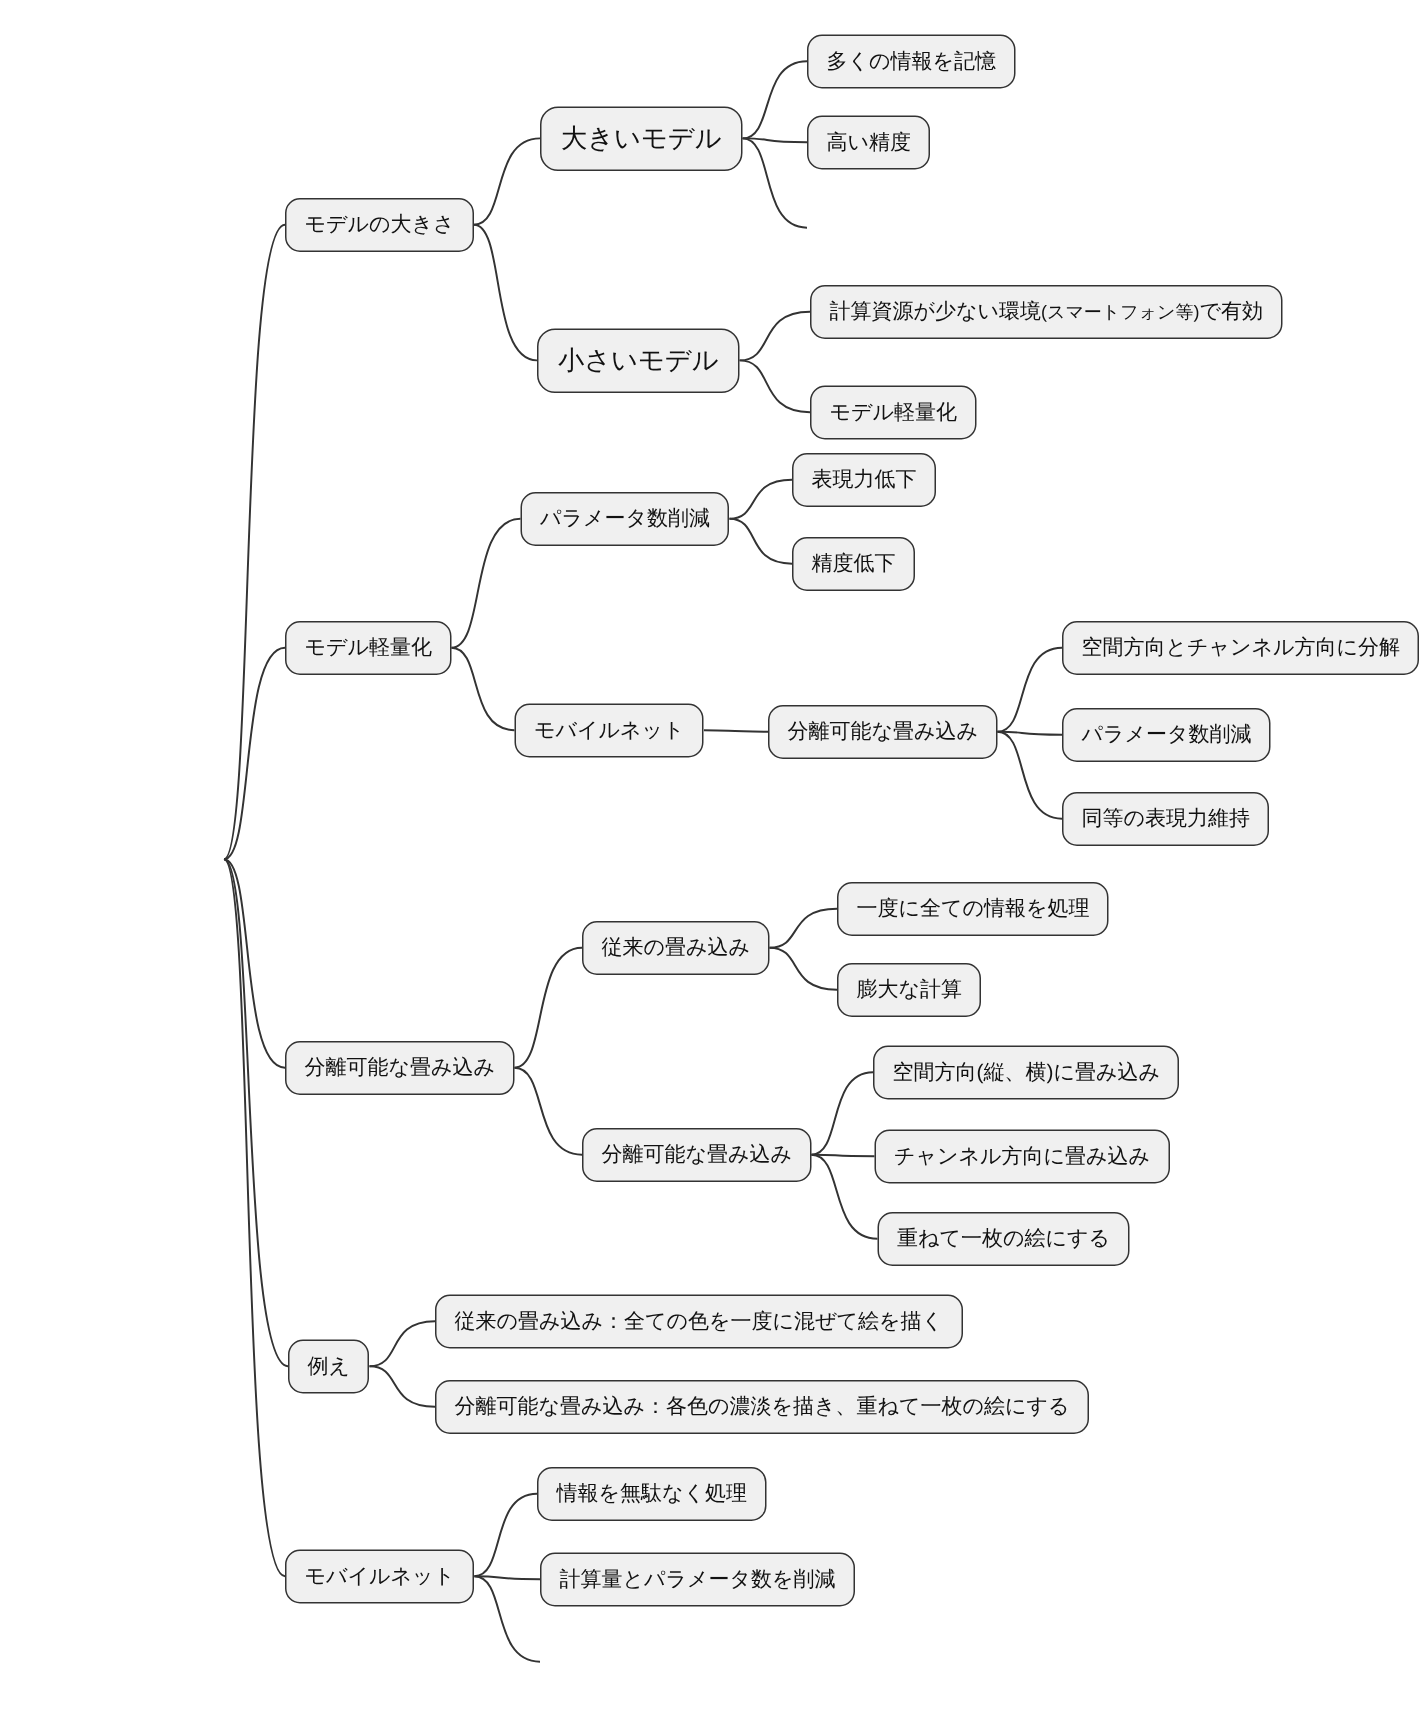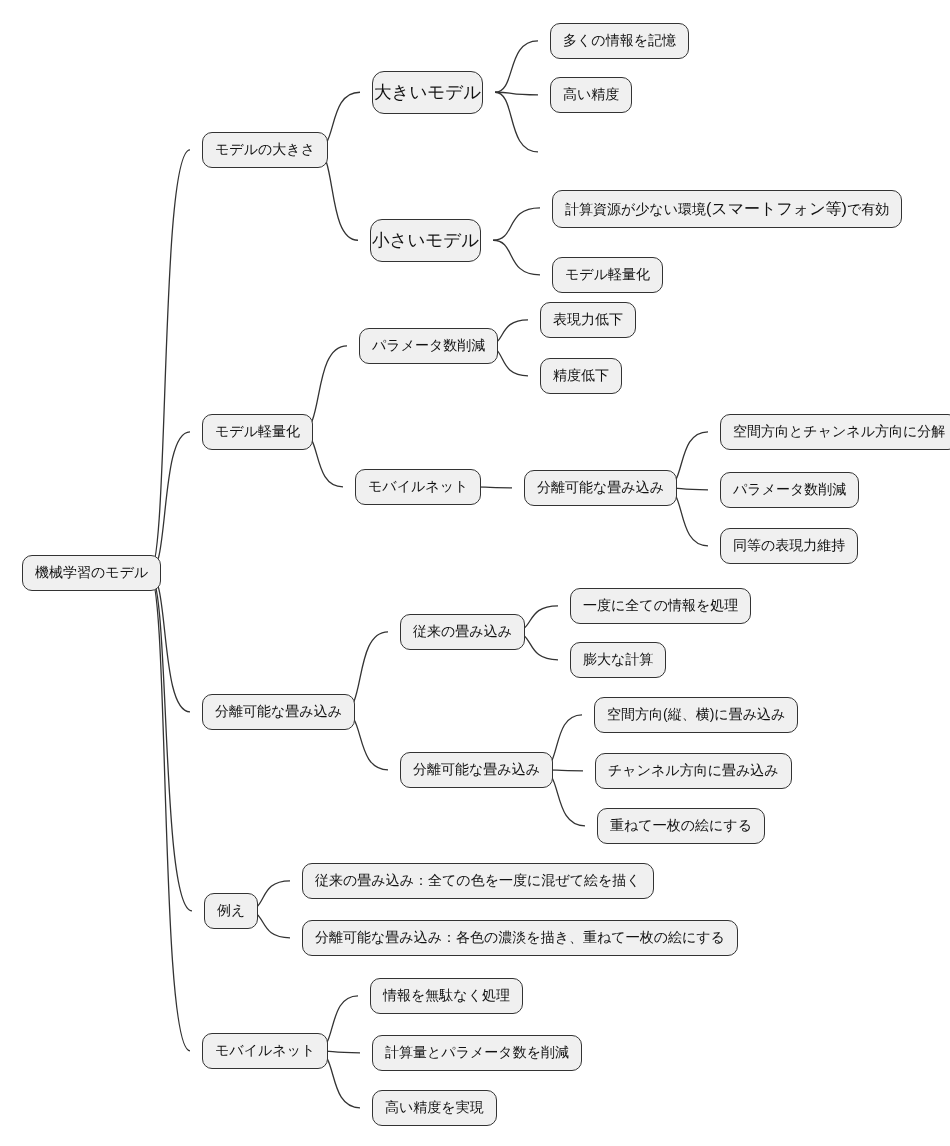--- a/index.html
+++ b/index.html
@@ -17,29 +17,28 @@
     box-sizing:border-box;
     background:#f0f0f0;
     border:1.5px solid #333333;
     border-radius:10px;
     padding:7px 12px;
     font-size:14px;
     line-height:1.4;
     color:#111111;
     white-space:nowrap;
     z-index:2;
-    margin-left:12px;
   }
   .node-big{
     font-size:17.5px;
-    padding:8px 1px;
+    padding:8px 13px;
     border-radius:12px;
   }
   .lbl{display:inline;}
-  .lbl-small{font-size:16px;}
+  .lbl-small{font-size:12px;}
 </style>
 </head>
 <body>
 
 <div id="canvas">
   <svg id="edges">
       <path d="M149.3125,572.796875 C169.65625,572.796875 159.484375,149.796875 190,149.796875"></path>
       <path d="M315.96875,149.796875 C337.984375,149.796875 326.9765625,92.25 360,92.25"></path>
       <path d="M495.0625,92.25 C516.53125,92.25 505.796875,40.796875 538,40.796875"></path>
       <path d="M495.0625,92.25 C516.53125,92.25 505.796875,94.796875 538,94.796875"></path>
@@ -66,21 +65,20 @@
       <path d="M540.984375,769.796875 C562.9921875,769.796875 551.98828125,825.796875 585,825.796875"></path>
       <path d="M149.3125,572.796875 C170.65625,572.796875 159.984375,910.796875 192,910.796875"></path>
       <path d="M246.328125,910.796875 C268.1640625,910.796875 257.24609375,880.796875 290,880.796875"></path>
       <path d="M246.328125,910.796875 C268.1640625,910.796875 257.24609375,937.796875 290,937.796875"></path>
       <path d="M149.3125,572.796875 C169.65625,572.796875 159.484375,1050.796875 190,1050.796875"></path>
       <path d="M316.296875,1050.796875 C337.1484375,1050.796875 326.72265625,995.796875 358,995.796875"></path>
       <path d="M316.296875,1050.796875 C338.1484375,1050.796875 327.22265625,1052.796875 360,1052.796875"></path>
       <path d="M316.296875,1050.796875 C338.1484375,1050.796875 327.22265625,1107.796875 360,1107.796875"></path>
     </svg>
 
-  <div class="node" id="n-root" style="left:10px;top:555px"><span class="lbl">機械学習のモデル</span></div>
 
   <div class="node" id="n-0" style="left:190px;top:132px"><span class="lbl">モデルの大きさ</span></div>
   <div class="node node-big" id="n-0-0" style="left:360px;top:71px"><span class="lbl">大きいモデル</span></div>
   <div class="node" id="n-0-0-0" style="left:538px;top:23px"><span class="lbl">多くの情報を記憶</span></div>
   <div class="node" id="n-0-0-1" style="left:538px;top:77px"><span class="lbl">高い精度</span></div>
   <div class="node node-big" id="n-0-1" style="left:358px;top:219px"><span class="lbl">小さいモデル</span></div>
   <div class="node" id="n-0-1-0" style="left:540px;top:190px"><span class="lbl">計算資源が少ない環境</span><span class="lbl lbl-small">(スマートフォン等)</span><span class="lbl">で有効</span></div>
   <div class="node" id="n-0-1-1" style="left:540px;top:257px"><span class="lbl">モデル軽量化</span></div>
 
   <div class="node" id="n-1" style="left:190px;top:414px"><span class="lbl">モデル軽量化</span></div>
@@ -102,14 +100,13 @@
   <div class="node" id="n-2-1-0" style="left:582px;top:697px"><span class="lbl">空間方向(縦、横)に畳み込み</span></div>
   <div class="node" id="n-2-1-2" style="left:585px;top:808px"><span class="lbl">重ねて一枚の絵にする</span></div>
 
   <div class="node" id="n-3" style="left:192px;top:893px"><span class="lbl">例え</span></div>
   <div class="node" id="n-3-1" style="left:290px;top:920px"><span class="lbl">分離可能な畳み込み：各色の濃淡を描き、重ねて一枚の絵にする</span></div>
   <div class="node" id="n-3-0" style="left:290px;top:863px"><span class="lbl">従来の畳み込み：全ての色を一度に混ぜて絵を描く</span></div>
 
   <div class="node" id="n-4" style="left:190px;top:1033px"><span class="lbl">モバイルネット</span></div>
   <div class="node" id="n-4-0" style="left:358px;top:978px"><span class="lbl">情報を無駄なく処理</span></div>
   <div class="node" id="n-4-1" style="left:360px;top:1035px"><span class="lbl">計算量とパラメータ数を削減</span></div>
-  <div class="node" id="n-4-2" style="left:360px;top:1090px"><span class="lbl">高い精度を実現</span></div>
 </div>
 
 </body></html>

